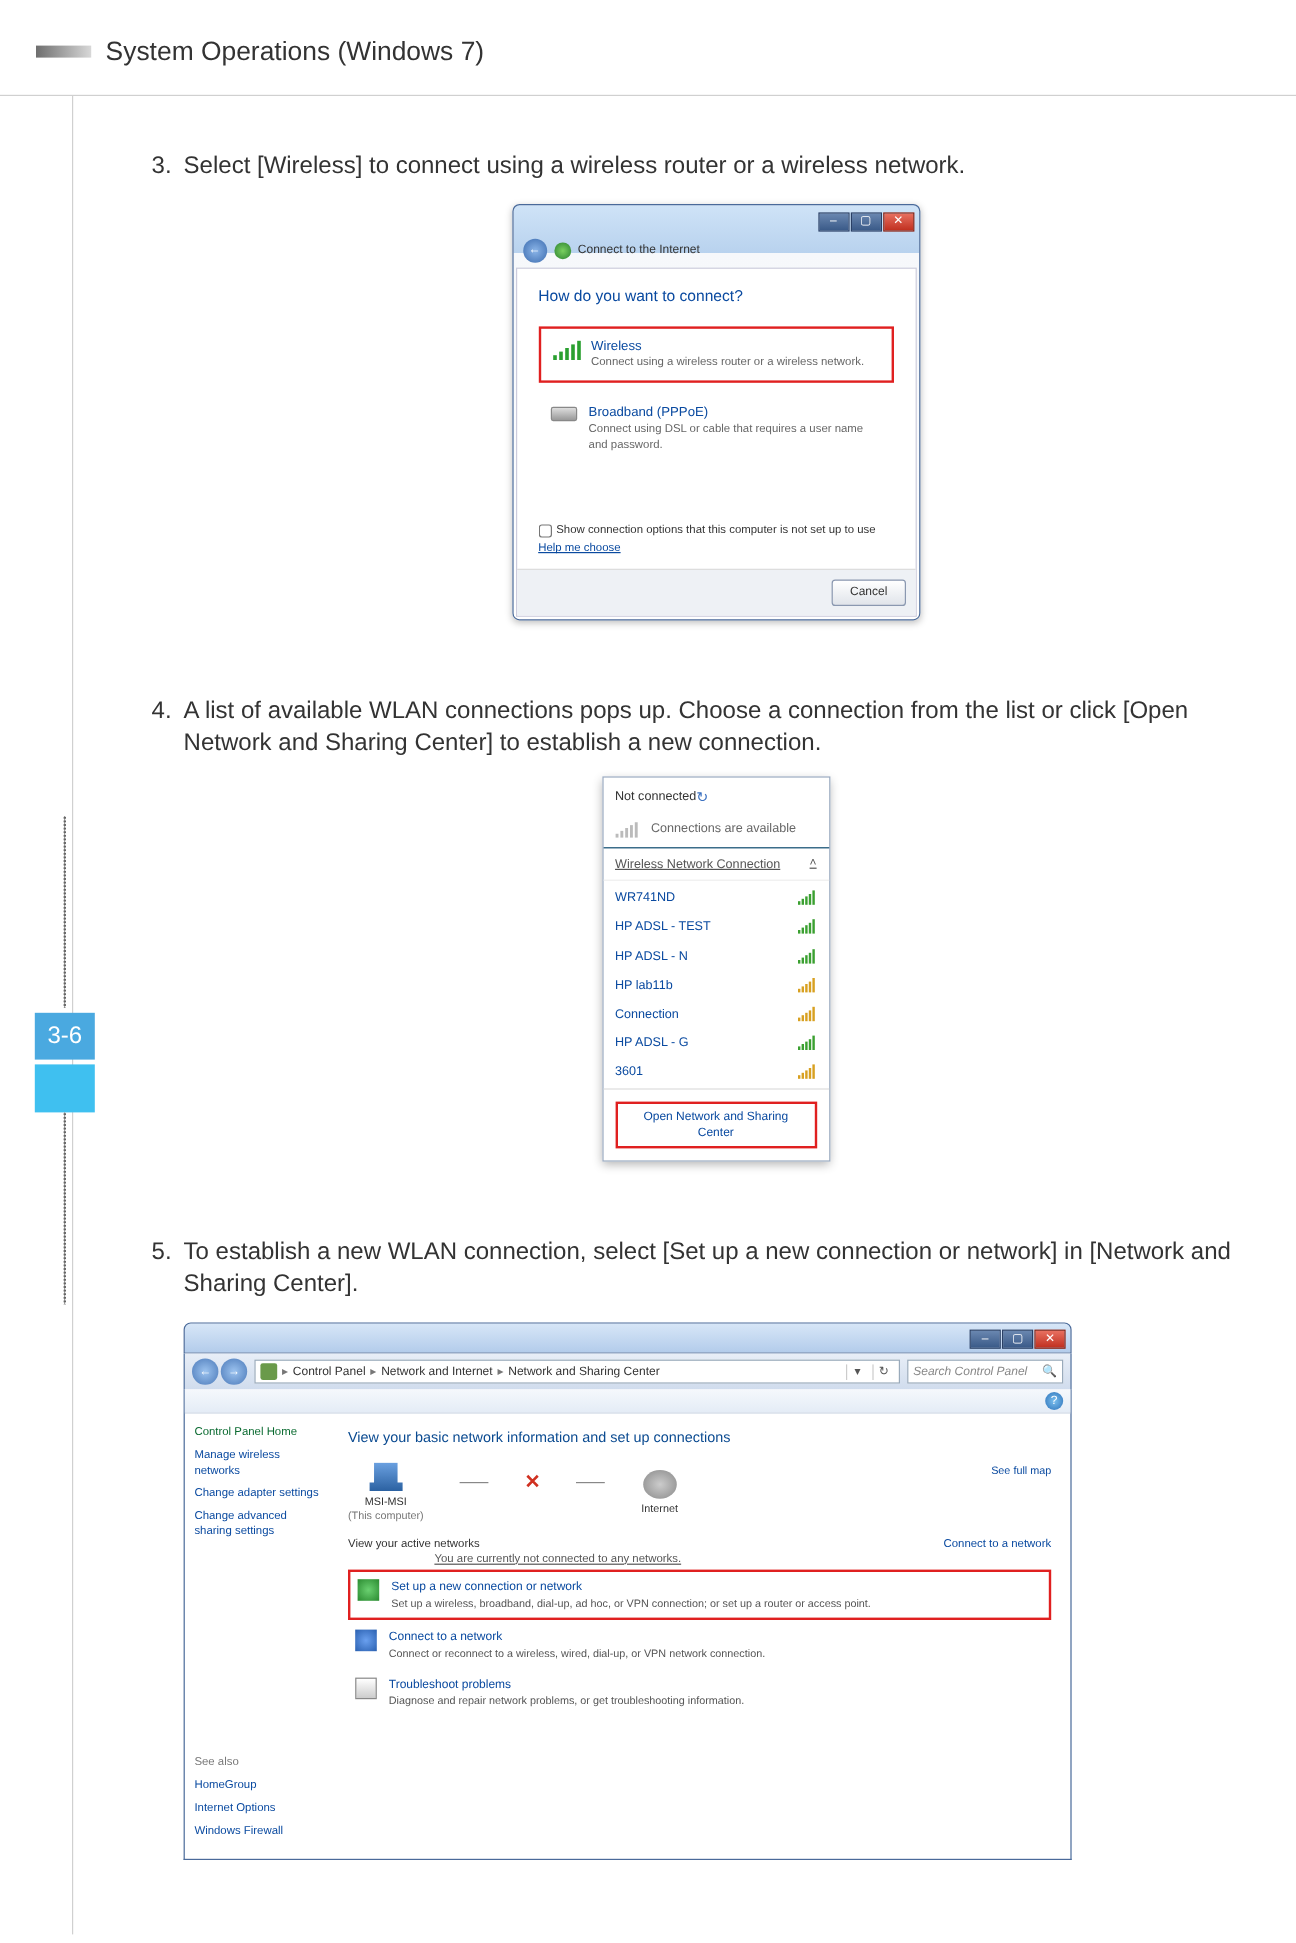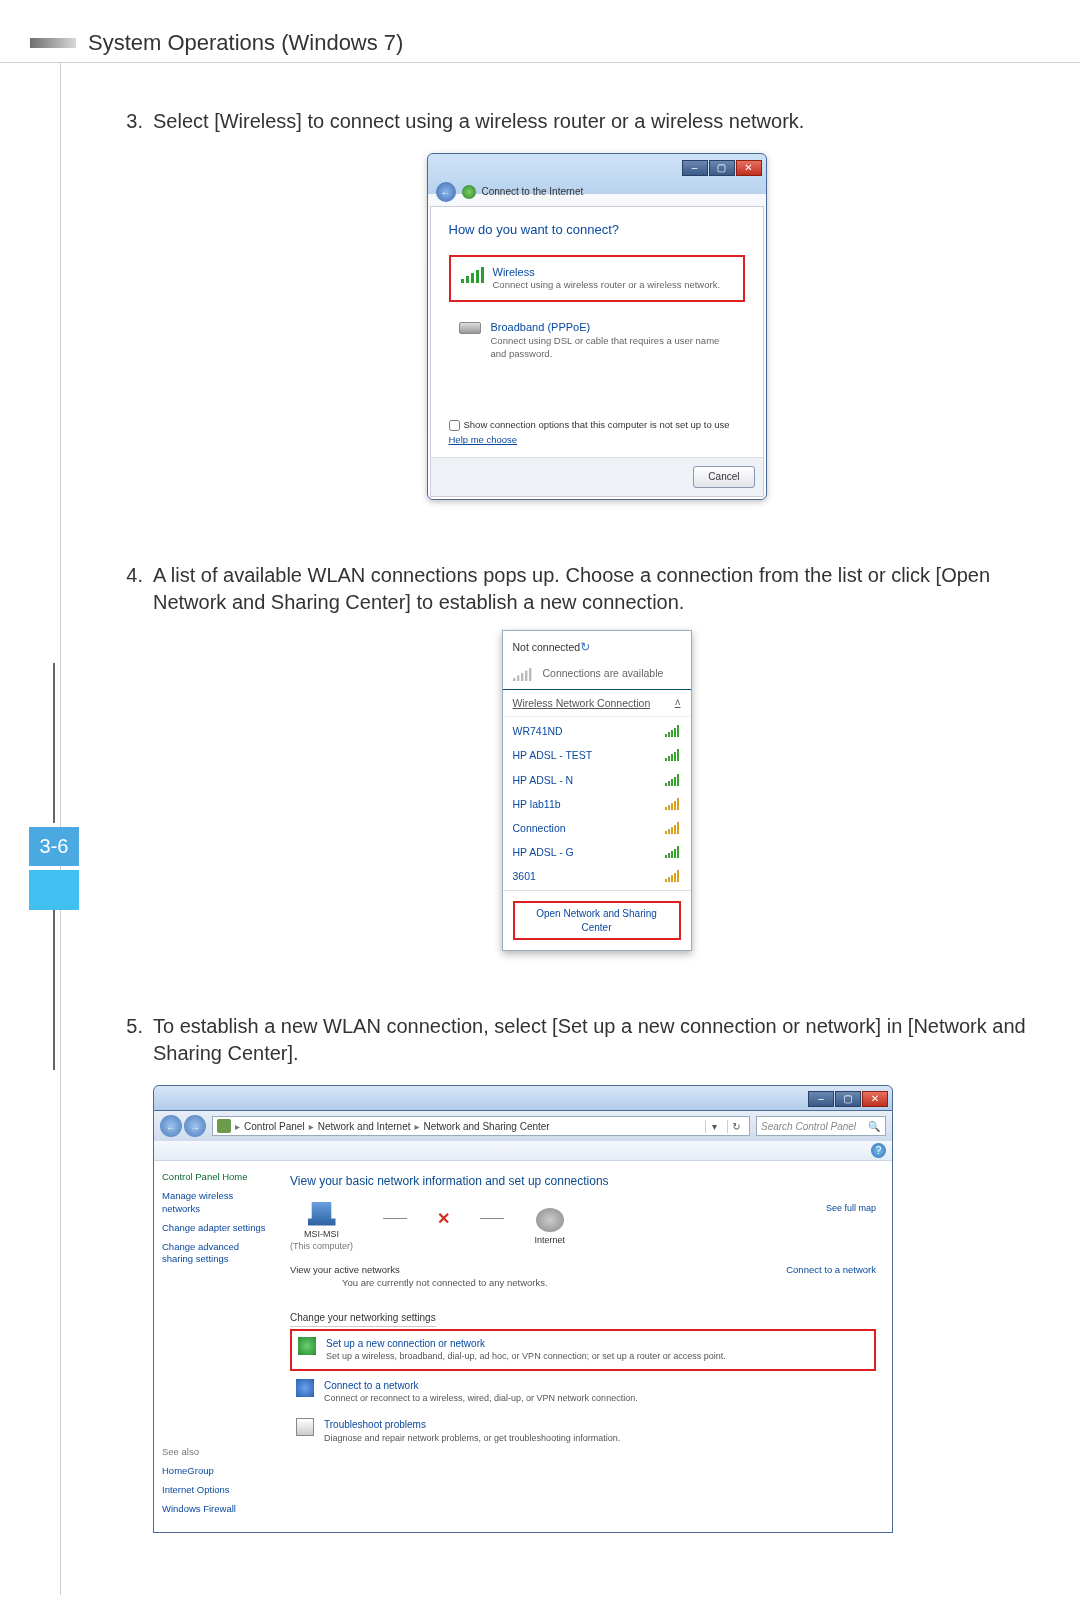--- a/index.html
+++ b/index.html
@@ -11,21 +11,21 @@
     color: #333;
   }
   .page {
     padding: 30px 40px 30px 30px;
     position: relative;
   }
   .header-rule {
     display: flex;
     align-items: center;
     gap: 12px;
-    margin-bottom: 6px;
+    margin-bottom: 23px;
   }
   .header-grad {
     width: 46px; height: 10px;
     background: linear-gradient(to right, #6e6e6e, #d8d8d8);
   }
   .header-title {
     font-size: 22px;
     color: #333;
     font-weight: 400;
   }
@@ -194,21 +194,21 @@
   .maprow { display:flex; align-items:center; gap:30px; font-size:9px; position:relative;}
   .maprow .node { text-align:center; }
   .maprow .nico { width:28px; height:24px; margin:0 auto 2px auto; }
   .nico.pc { background:linear-gradient(#6aa0e0,#2a60a0); clip-path: polygon(15% 0,85% 0,85% 70%,100% 70%,100% 100%,0 100%,0 70%,15% 70%); }
   .nico.globe { border-radius:50%; background: radial-gradient(#ccc,#888);}
   .mapx { color:#d03020; font-size:16px; font-weight:bold; position:relative; top:-8px;}
   .mapdash { flex:0 0 24px; border-top:1px solid #888; height:0; position:relative; top:-8px;}
   .fullmap { position:absolute; right:0; top:0; color:#0a4aa0;}
   .sect-row { margin-top: 12px; font-size:9.5px; }
   .sect-row .stitle { color:#333;}
-  .sect-row .smsg { color:#555; margin-left: 52px;}
+  .sect-row .smsg { color:#555; margin-left: 72px; text-decoration: underline;}
   .sect-row .sconn { float:right; color:#0a4aa0;}
   .fieldset-line { border-top:1px solid #ddd; height:0; position:relative; top:6px; margin-left:150px; margin-right:130px;}
   .chg { margin-top: 22px; color:#333;}
   .chg-underline { border-bottom:1px solid #ccc; display:inline-block; padding-bottom:1px;}
   .task { display:flex; gap:10px; padding:6px 6px; margin-top:2px; }
   .task.hl { border:2.5px solid #e02020; }
   .task .tico { width:18px; height:18px; flex-shrink:0;}
   .tico.t1{ background: radial-gradient(#6ad070,#2a8a30);}
   .tico.t2{ background: radial-gradient(#6aa0ef,#2a60b0);}
   .tico.t3{ background: radial-gradient(#e8a060,#b06020);}
@@ -475,21 +475,20 @@
                       <a class="fullmap">See full map</a>
                     </div>
 
                     <div class="sect-row">
                       <span class="stitle">View your active networks</span>
                       <span class="fieldset-line"></span>
                       <a class="sconn">Connect to a network</a>
                       <div class="smsg">You are currently not connected to any networks.</div>
                     </div>
 
-                    <div class="chg"><span class="chg-underline">Change your networking settings</span></div>
 
                     <div class="task hl">
                       <div class="tico t1"></div>
                       <div>
                         <div class="tt1">Set up a new connection or network</div>
                         <div class="tt2">Set up a wireless, broadband, dial-up, ad hoc, or VPN connection; or set up a router or access point.</div>
                       </div>
                     </div>
                     <div class="task">
                       <div class="tico t2"></div>

